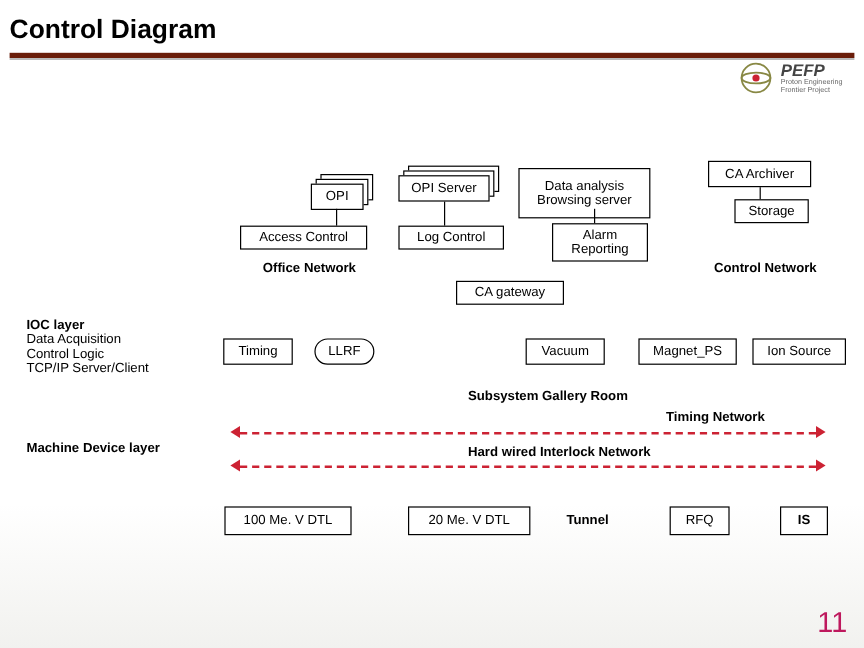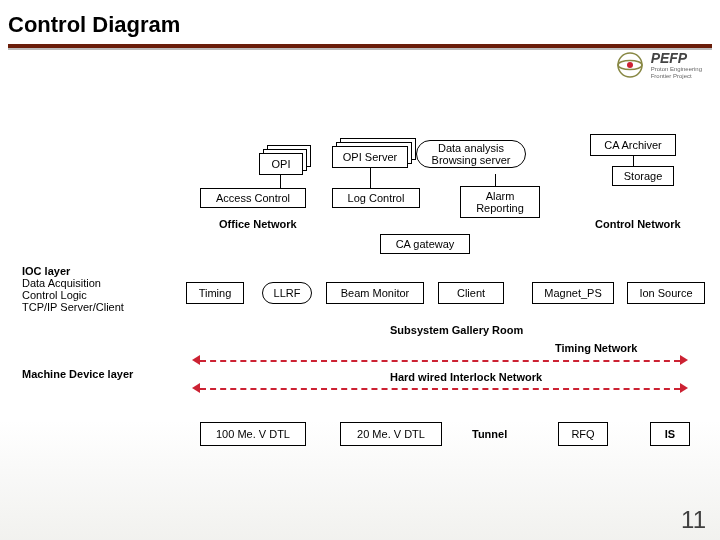--- a/index.html
+++ b/index.html
@@ -8,21 +8,21 @@
   .rule { background: linear-gradient(#6a1d0a 0 4px, #bbb 4px 6px); height: 6px; margin: 0 8px 0 8px; }
   .logo { position: absolute; top: 50px; right: 18px; display: flex; align-items: center; gap: 6px; }
   .logo svg { width: 30px; height: 30px; }
   .logo-text { font-weight: 900; font-style: italic; font-size: 14px; color: #444; }
   .logo-sub { font-size: 6px; color: #666; line-height: 7px; }
   .canvas { position: absolute; top: 90px; left: 0; right: 0; bottom: 0; }
   .box { position: absolute; border: 1px solid #000; background: #fff; font-size: 11px; display: flex; align-items: center; justify-content: center; text-align: center; padding: 2px 4px; }
   .stack-sh1, .stack-sh2 { position:absolute; border:1px solid #000; background:#fff; }
   .label { position: absolute; font-size: 11px; }
   .bold { font-weight: bold; }
-  .page-num { position: absolute; bottom: 6px; right: 14px; font-size: 24px; color: #404040; }
+  .page-num { position: absolute; bottom: 6px; right: 14px; font-size: 24px; color: #be185d; }
   .bg-fade { position:absolute; bottom:0; left:0; right:0; height:120px;
     background: linear-gradient(180deg, rgba(200,200,190,0) 0%, rgba(200,200,190,0.25) 100%); }
   .dash-h { position:absolute; height:0; border-top:2px dashed #c23; }
   .arrowhead { position:absolute; width:0; height:0; border-top:5px solid transparent; border-bottom:5px solid transparent; }
   .arrowhead.right { border-left:8px solid #c23; }
   .arrowhead.left { border-right:8px solid #c23; }
   .arrowV { position:absolute; width:0; border-left:1px solid #000; }
 </style>
 </head>
 <body>
@@ -60,21 +60,21 @@
   </div>
 
   <div class="stack-sh2" style="top:55px; left:267px; width:44px; height:22px;"></div>
   <div class="stack-sh1" style="top:59px; left:263px; width:44px; height:22px;"></div>
   <div class="box" style="top:63px; left:259px; width:44px; height:22px;">OPI</div>
 
   <div class="stack-sh2" style="top:48px; left:340px; width:76px; height:22px;"></div>
   <div class="stack-sh1" style="top:52px; left:336px; width:76px; height:22px;"></div>
   <div class="box" style="top:56px; left:332px; width:76px; height:22px;">OPI Server</div>
 
-  <div class="box" style="top:50px; left:416px; width:110px; height:28px; white-space:pre-line;border-radius:16px;">Data analysis
+  <div class="box" style="top:50px; left:432px; width:110px; height:42px; white-space:pre-line;">Data analysis
 Browsing server</div>
   <div class="box" style="top:44px; left:590px; width:86px; height:22px;">CA Archiver</div>
   <div class="box" style="top:76px; left:612px; width:62px; height:20px;">Storage</div>
 
   <div class="box" style="top:98px; left:200px; width:106px; height:20px;">Access Control</div>
   <div class="box" style="top:96px; left:460px; width:80px; height:32px; white-space:pre-line;">Alarm
 Reporting</div>
   <div class="box" style="top:98px; left:332px; width:88px; height:20px;">Log Control</div>
 
   <div class="label bold" style="top:128px; left:219px;">Office Network</div>
@@ -82,38 +82,37 @@
 
   <div class="box" style="top:144px; left:380px; width:90px; height:20px;">CA gateway</div>
 
   <div class="arrowV" style="top:84px; left:280px; height:14px;"></div>
   <div class="arrowV" style="top:78px; left:370px; height:20px;"></div>
   <div class="arrowV" style="top:84px; left:495px; height:12px;"></div>
   <div class="arrowV" style="top:66px; left:633px; height:10px;"></div>
 
   <div class="box" style="top:192px; left:186px; width:58px; height:22px;">Timing</div>
   <div class="box" style="top:192px; left:262px; width:50px; height:22px;border-radius:11px;">LLRF</div>
-  <div class="box" style="top:192px; left:326px; width:98px; height:22px;">Beam Monitor</div>
-  <div class="box" style="top:192px; left:438px; width:66px; height:22px;">Client</div>
+  <div class="box" style="top:192px; left:438px; width:66px; height:22px;">Vacuum</div>
   <div class="box" style="top:192px; left:532px; width:82px; height:22px;">Magnet_PS</div>
   <div class="box" style="top:192px; left:627px; width:78px; height:22px;">Ion Source</div>
 
   <div class="label bold" style="top:234px; left:390px;">Subsystem Gallery Room</div>
 
   <div class="dash-h" style="top:270px; left:200px; width:480px;"></div>
   <div class="arrowhead left" style="top:265px; left:192px;"></div>
   <div class="arrowhead right" style="top:265px; left:680px;"></div>
   <div class="label bold" style="top:252px; left:555px;">Timing Network</div>
 
   <div class="dash-h" style="top:298px; left:200px; width:480px;"></div>
   <div class="arrowhead left" style="top:293px; left:192px;"></div>
   <div class="arrowhead right" style="top:293px; left:680px;"></div>
   <div class="label bold" style="top:281px; left:390px;">Hard wired Interlock Network</div>
 
-  <div class="box" style="top:332px; left:200px; width:106px; height:24px;">100 Me. V DTL</div>
+  <div class="box" style="top:332px; left:187px; width:106px; height:24px;">100 Me. V DTL</div>
   <div class="box" style="top:332px; left:340px; width:102px; height:24px;">20 Me. V DTL</div>
   <div class="label bold" style="top:338px; left:472px;">Tunnel</div>
   <div class="box" style="top:332px; left:558px; width:50px; height:24px;">RFQ</div>
   <div class="box" style="top:332px; left:650px; width:40px; height:24px;font-weight:bold;">IS</div>
 
 </div>
 
 <div class="page-num">11</div>
 
 </body></html>

